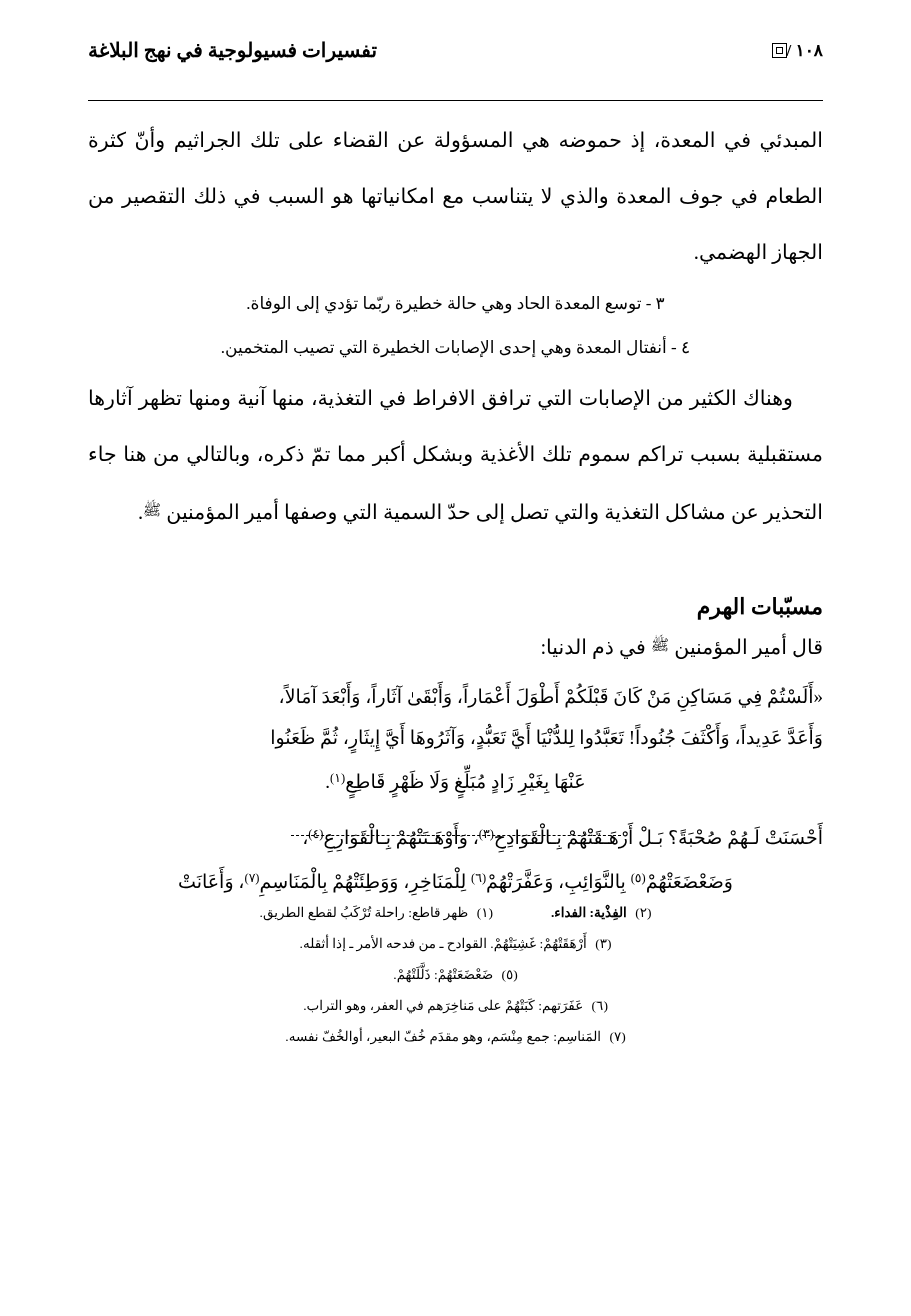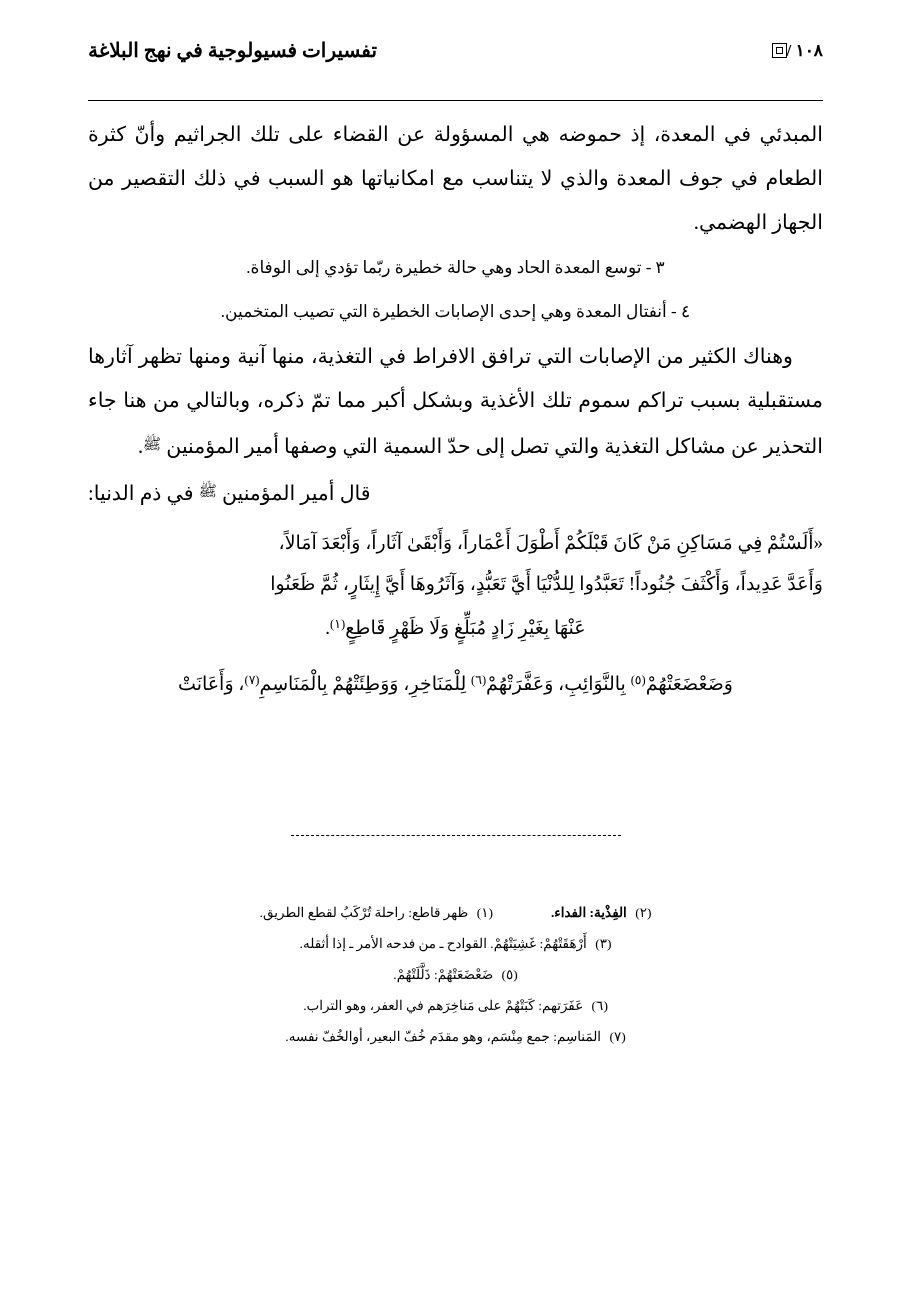--- a/index.html
+++ b/index.html
@@ -75,21 +75,21 @@
   .body-area {
     position: absolute;
     top: 112px;
     right: 88px;
     left: 88px;
     text-align: justify;
   }
   p.para {
     margin: 0 0 2px 0;
     font-size: 20.5px;
-    line-height: 44px;
+    line-height: 56px;
     text-align: justify;
     text-align-last: right;
   }
   p.para.indent {
     text-indent: 30px;
   }
   p.listitem {
     margin: 0;
     font-size: 17px;
     line-height: 44px;
@@ -100,21 +100,21 @@
     font-size: 22px;
     font-weight: bold;
     text-align: right;
     padding-top: 52px;
     padding-bottom: 4px;
   }
   p.lead {
     margin: 0;
     font-size: 20.5px;
     line-height: 42px;
-    text-align: left;
+    text-align: right;
     padding-bottom: 2px;
   }
   .saw {
     font-size: 15px;
     vertical-align: 4px;
     letter-spacing: -1px;
   }
 
   
   .quote {
@@ -194,30 +194,32 @@
 
   <div class="body-area">
 
     <p class="para">المبدئي في المعدة، إذ حموضه هي المسؤولة عن القضاء على تلك الجراثيم وأنّ كثرة الطعام في جوف المعدة والذي لا يتناسب مع امكانياتها هو السبب في ذلك التقصير من الجهاز الهضمي.</p>
 
     <p class="listitem">٣ - توسع المعدة الحاد وهي حالة خطيرة ربّما تؤدي إلى الوفاة.</p>
     <p class="listitem">٤ - أنفتال المعدة وهي إحدى الإصابات الخطيرة التي تصيب المتخمين.</p>
 
     <p class="para indent"><span>وهناك الكثير من الإصابات التي ترافق الافراط في التغذية، منها آنية ومنها تظهر آثارها مستقبلية بسبب تراكم سموم تلك الأغذية وبشكل أكبر مما تمّ ذكره، وبالتالي من هنا جاء التحذير عن مشاكل التغذية والتي تصل إلى حدّ السمية التي وصفها أمير المؤمنين</span> <span class="saw">ﷺ</span>.</p>
 
+    <h2 class="section-title">مسبّبات الهرم</h2>
 
     <p class="lead"><span>قال أمير المؤمنين</span> <span class="saw">ﷺ</span> <span>في ذم الدنيا:</span></p>
 
     <div class="qblock">
       <p class="quote">«أَلَسْتُمْ فِي مَسَاكِنِ مَنْ كَانَ قَبْلَكُمْ أَطْوَلَ أَعْمَاراً، وَأَبْقَىٰ آثَاراً، وَأَبْعَدَ آمَالاً،</p>
       <p class="quote">وَأَعَدَّ عَدِيداً، وَأَكْثَفَ جُنُوداً! تَعَبَّدُوا لِلدُّنْيَا أَيَّ تَعَبُّدٍ، وَآثَرُوهَا أَيَّ إِيثَارٍ، ثُمَّ ظَعَنُوا</p>
       <p class="quote center-last"><span>عَنْهَا بِغَيْرِ زَادٍ مُبَلِّغٍ وَلَا ظَهْرٍ قَاطِعٍ</span><sup class="fn">(١)</sup>.</p>
     </div>
 
     <div class="qblock2">
+      <p class="quote"><span>أَحْسَنَتْ لَـهُمْ صُحْبَةً؟ بَـلْ أَرْهَـقَتْهُمْ بِـالْقَوَادِحِ</span><sup class="fn">(٣)</sup><span>، وَأَوْهَـنَتْهُمْ بِـالْقَوَارِعِ</span><sup class="fn">(٤)</sup><span>،</span></p>
       <p class="quote center-last"><span>وَضَعْضَعَتْهُمْ</span><sup class="fn">(٥)</sup> <span>بِالنَّوَائِبِ، وَعَفَّرَتْهُمْ</span><sup class="fn">(٦)</sup> <span>لِلْمَنَاخِرِ، وَوَطِئَتْهُمْ بِالْمَنَاسِمِ</span><sup class="fn">(٧)</sup><span>، وَأَعَانَتْ</span></p>
     </div>
 
   </div>
 
   <div class="fn-sep"></div>
 
   <div class="footnotes">
 
     <div class="fnrow">

